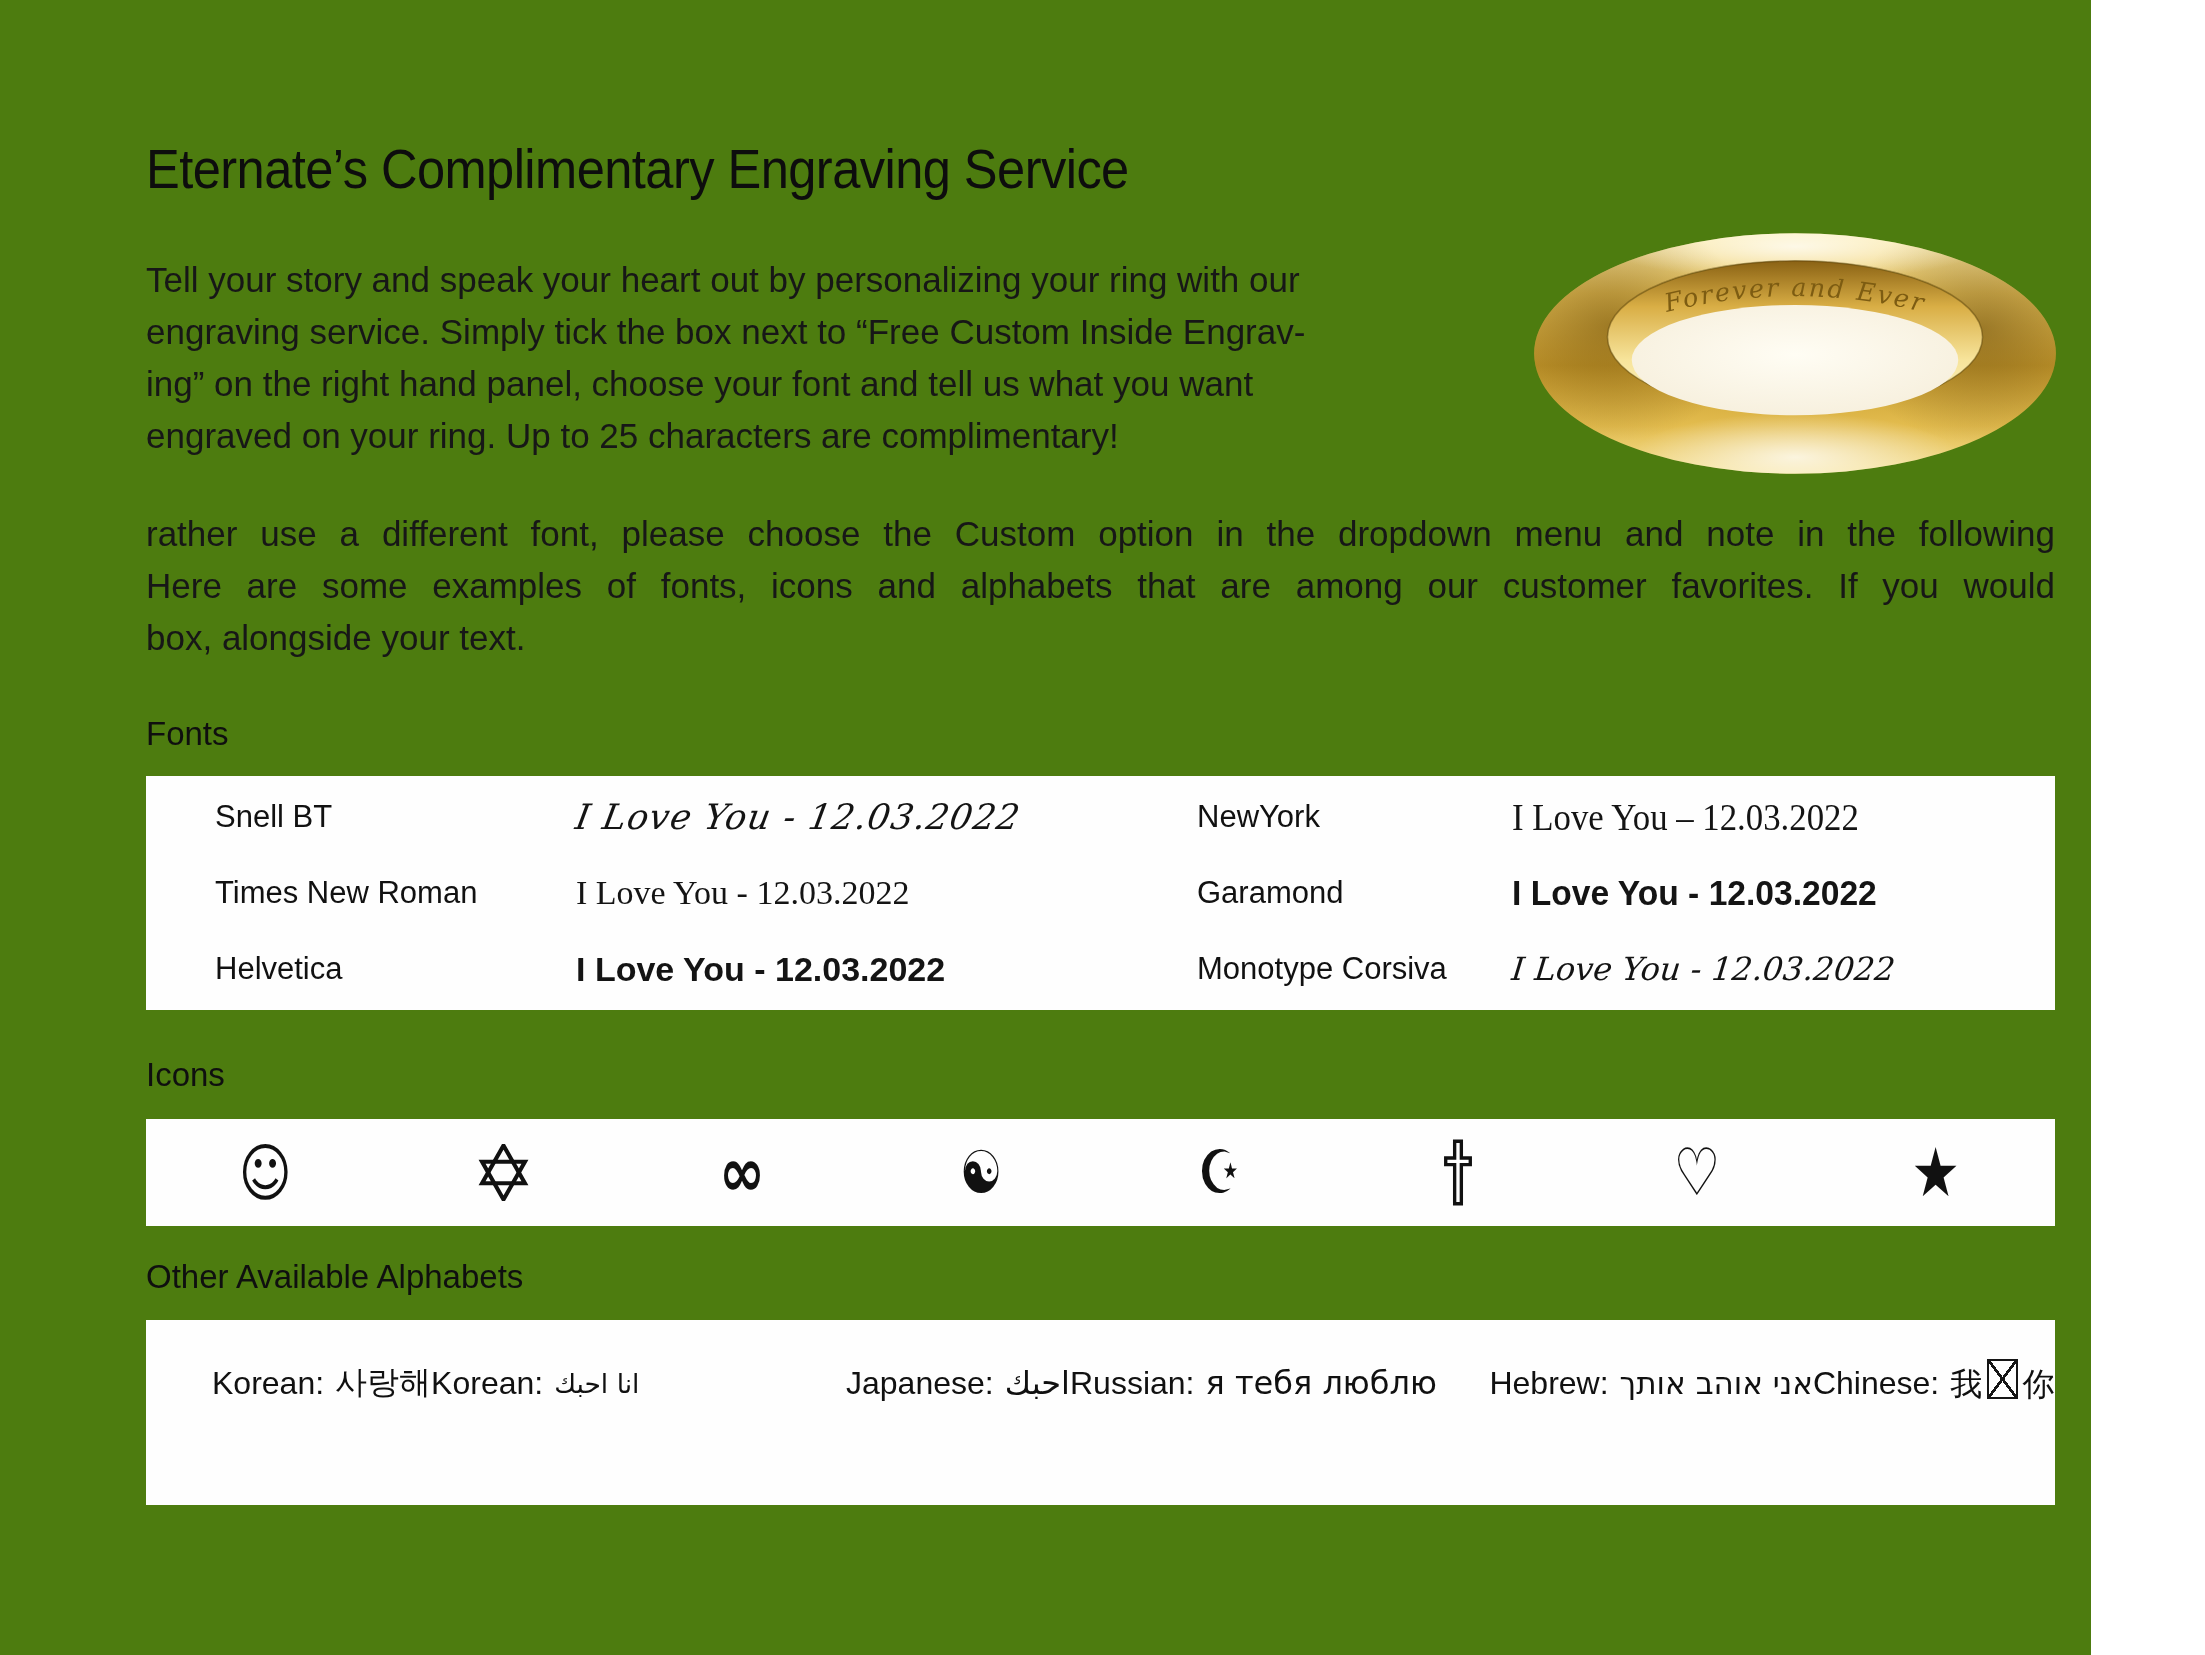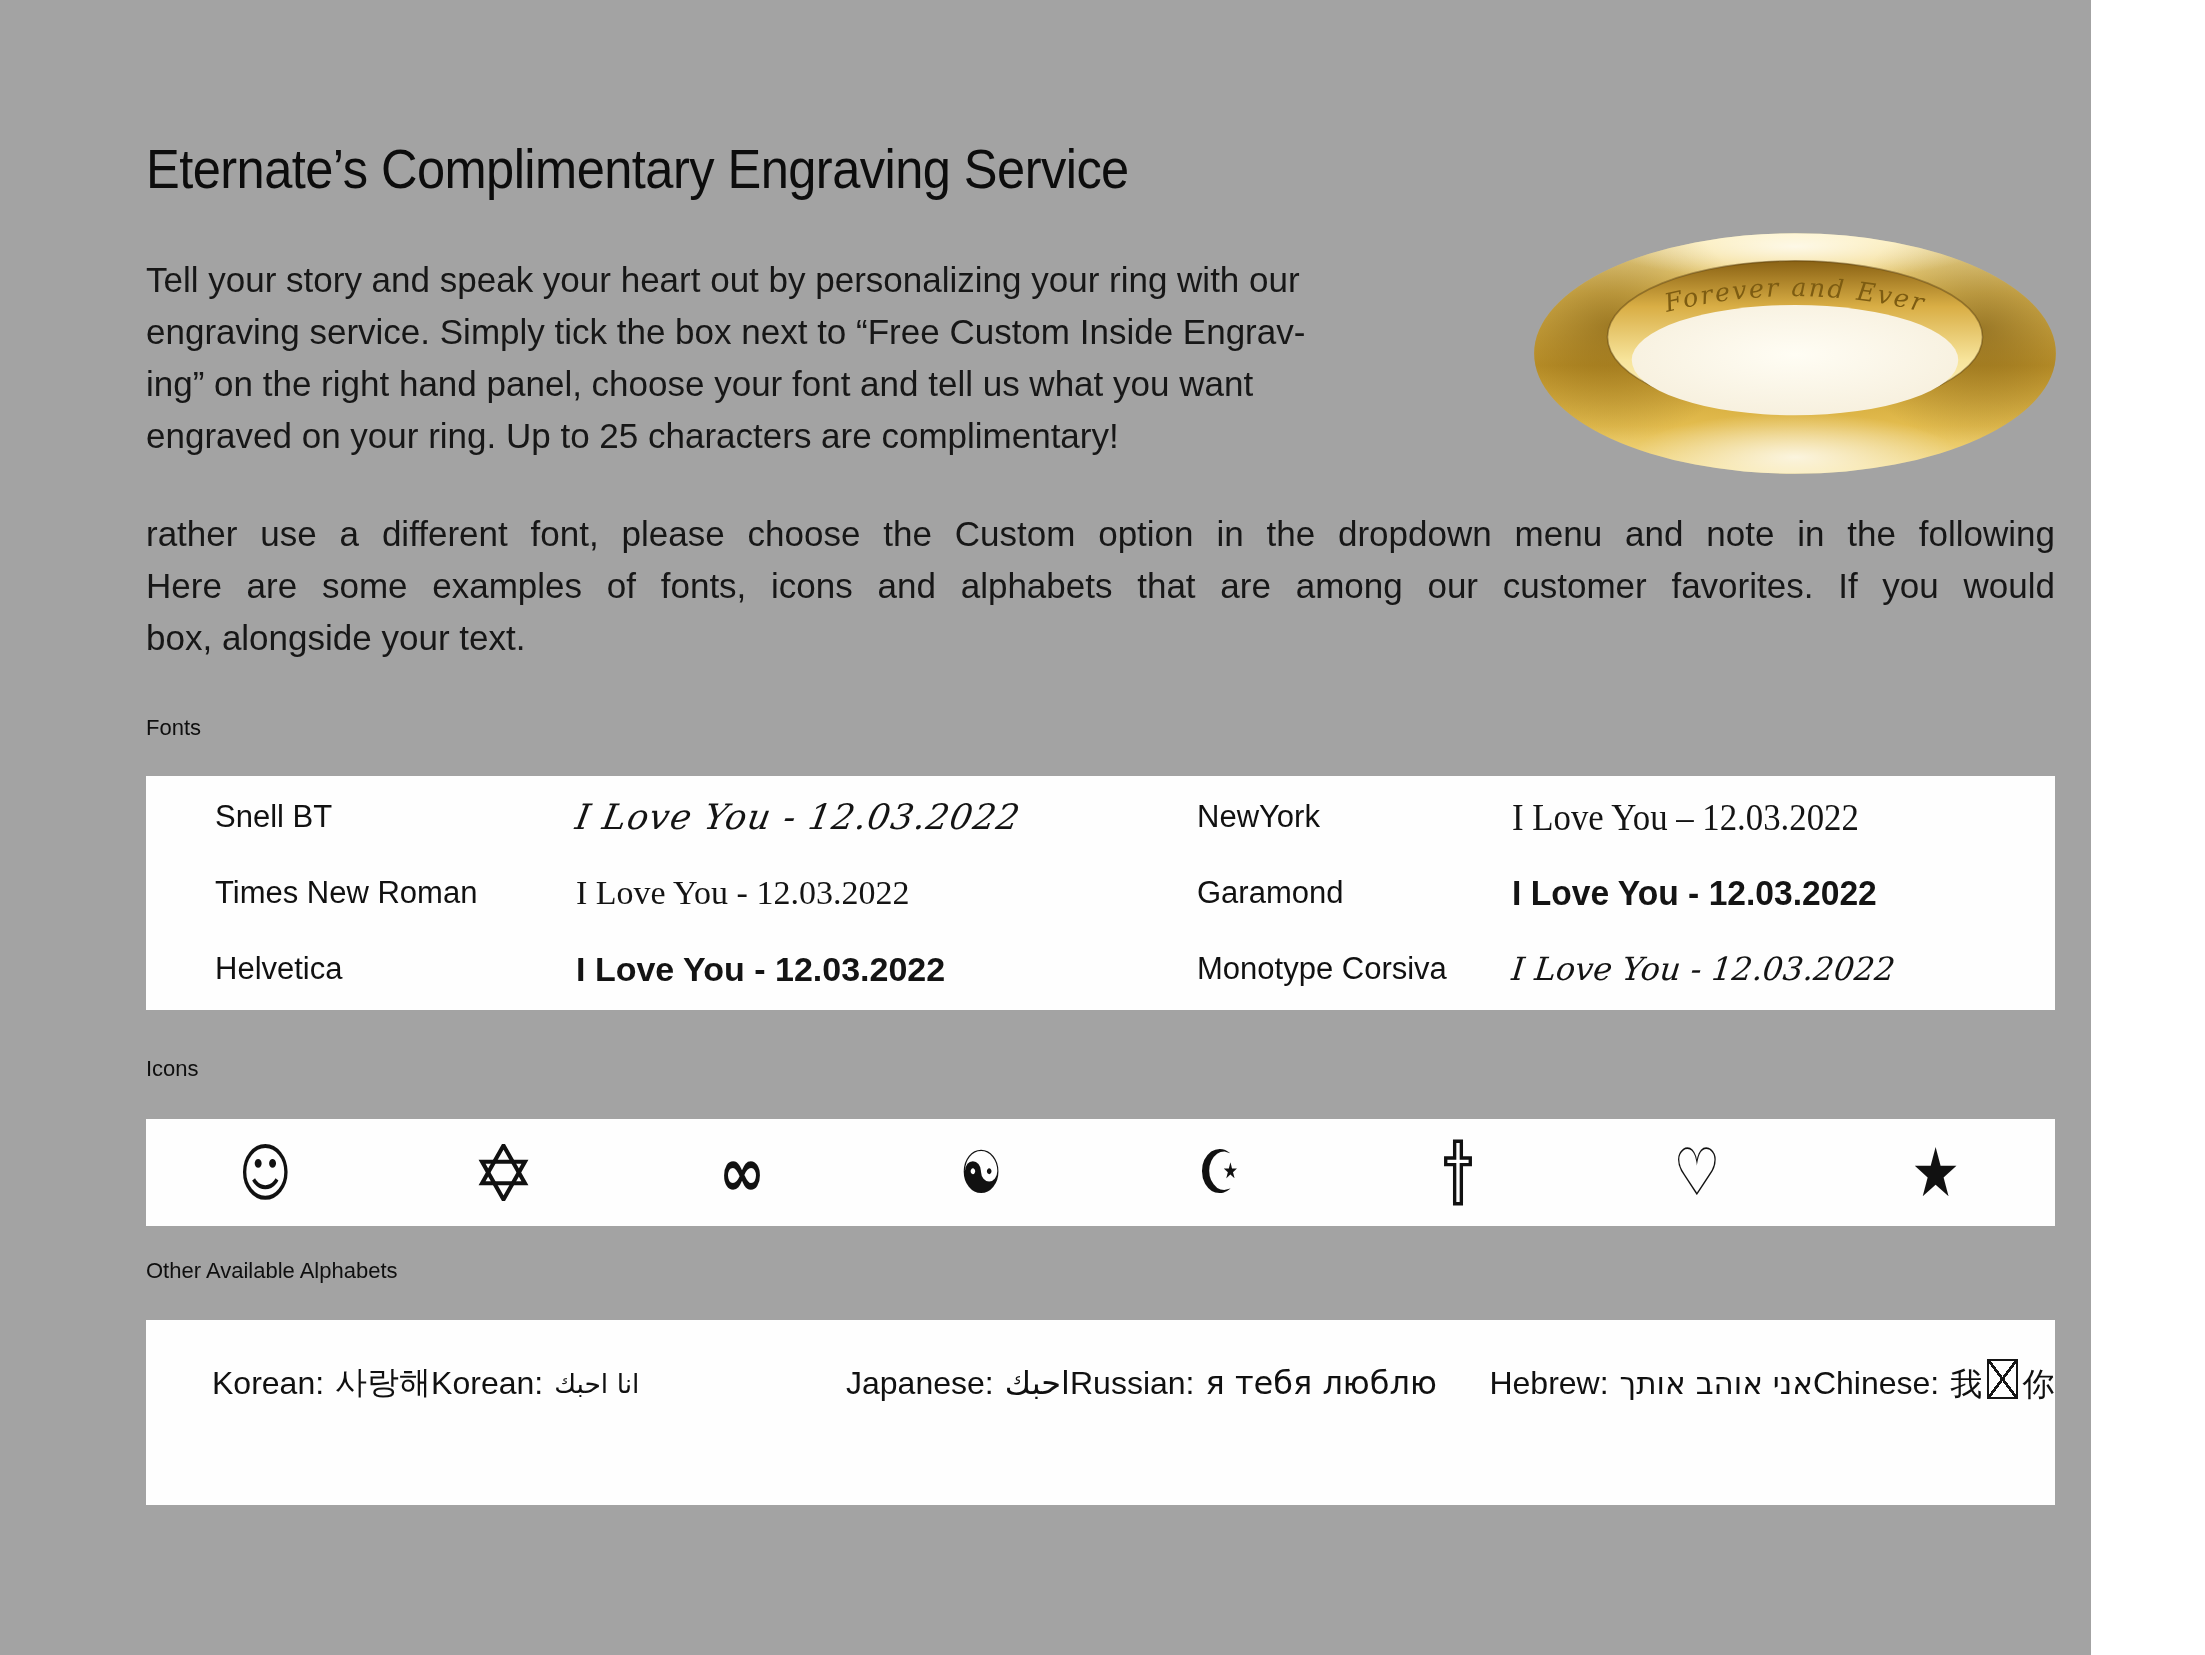--- a/index.html
+++ b/index.html
@@ -1,19 +1,19 @@
 <!DOCTYPE html>
 <html style="font-size:8.8px"><head>
 <meta charset="utf-8">
 <style>
   html,body{margin:0;padding:0;}
   .page{
     position:relative;
     width:2091px;height:1656px;
-    background:#a3a3a3;
+    background:#4d7c0f;
     overflow:hidden;
     font-family:"Liberation Sans",sans-serif;
     color:#141414;
   }
   .abs{position:absolute;}
   h1.title{
     left:146px;top:139px;
     margin:0;
     font-size:55px;
     font-weight:400;
@@ -24,21 +24,21 @@
     white-space:nowrap;
     color:#0d0d0d;
   }
   .para{font-size:35px;line-height:52px;color:#171717;}
   .intro{left:146px;top:254px;width:1378px;}
   .intro .line{white-space:nowrap;}
   .note{left:146px;top:508px;width:1909px;}
   .jline{text-align:justify;text-align-last:justify;}
   .sec-label{
     left:146px;
-    font-size:22px;
+    font-size:33px;
     color:#0f0f0f;
     white-space:nowrap;
     text-align:center;
   }
   .panel{
     left:146px;width:1909px;
     background:#fefefe;
   }
   .fonts-panel{top:776px;height:234px;}
   .fcol{position:absolute;top:0;height:100%;display:flex;flex-direction:column;justify-content:center;}

